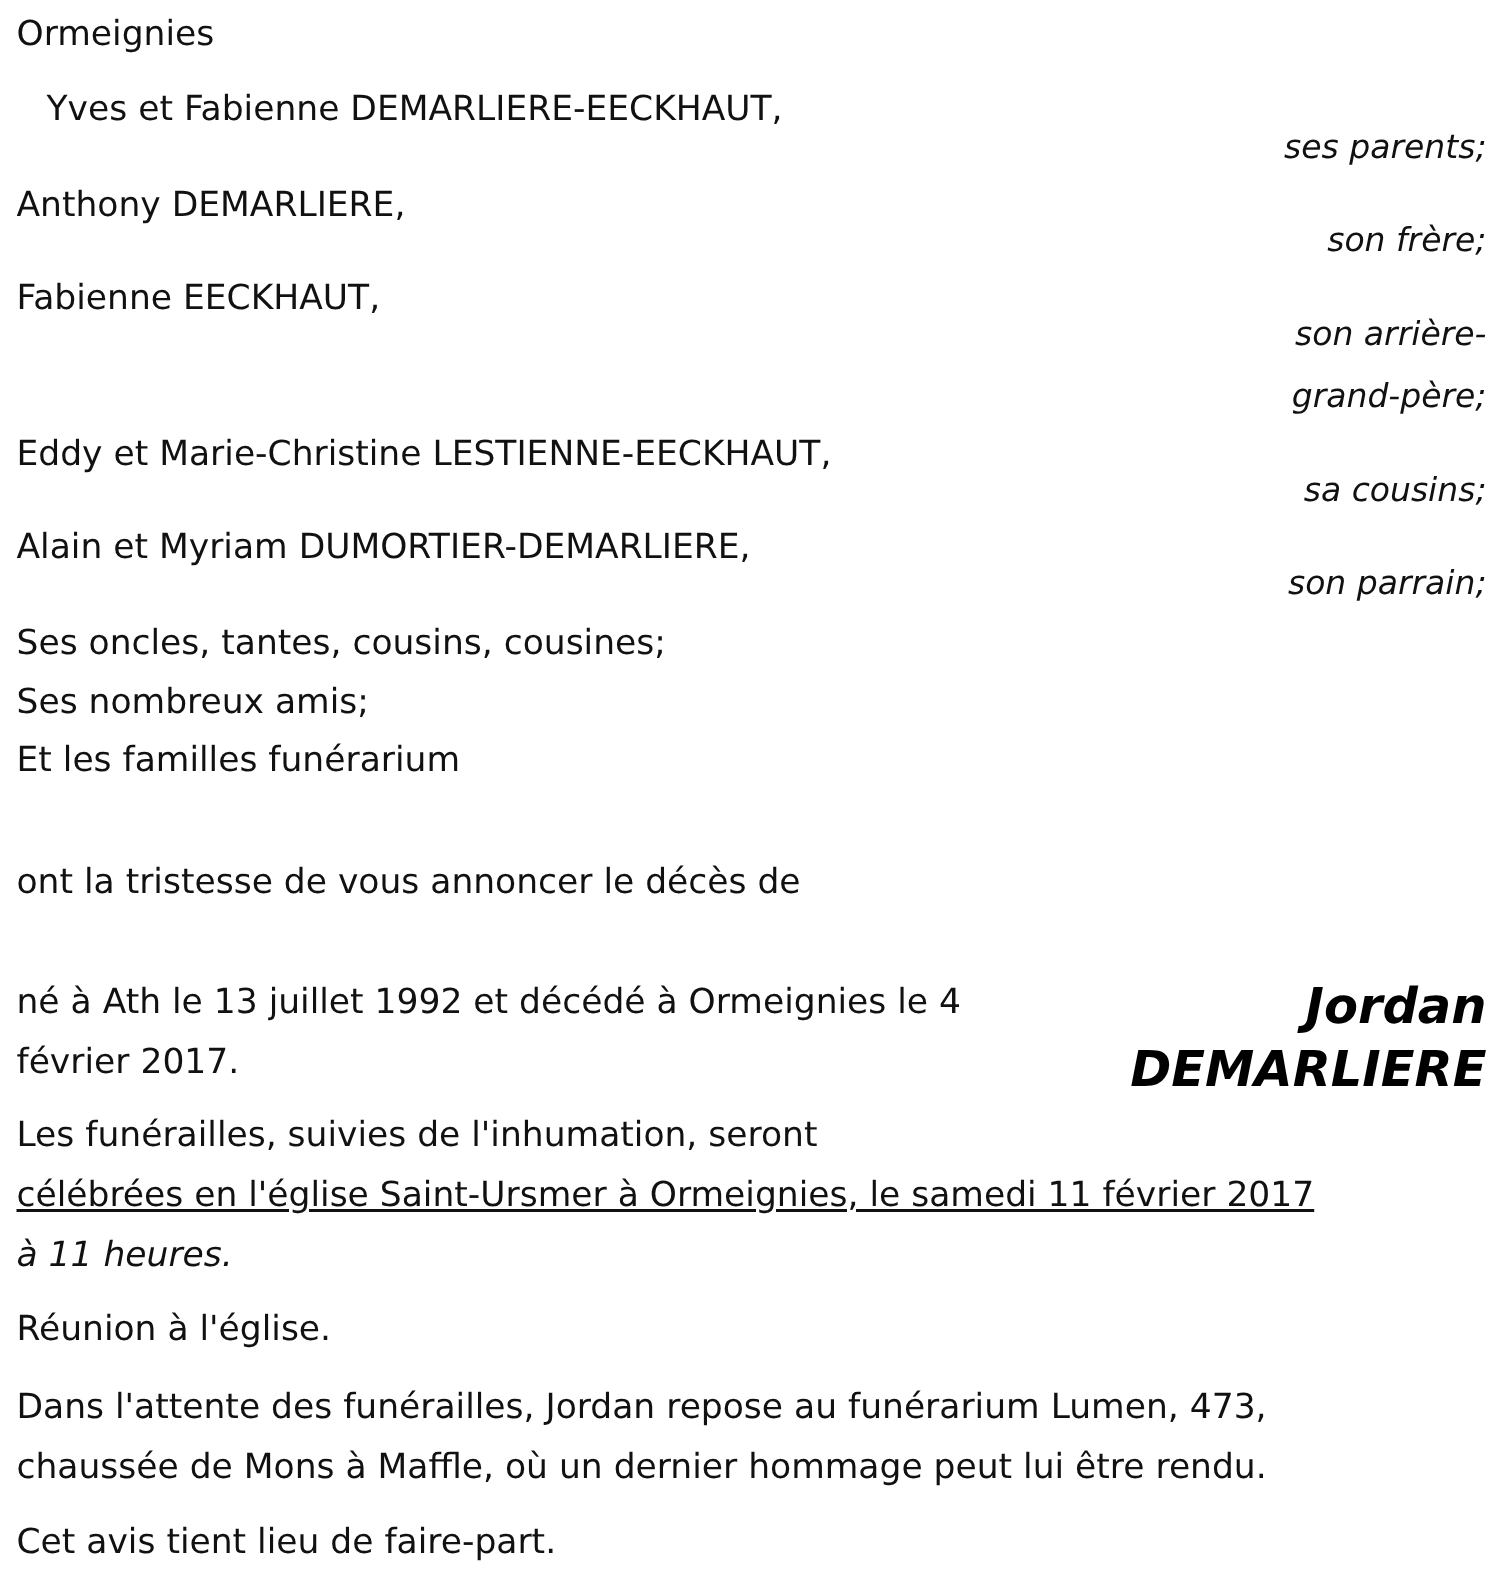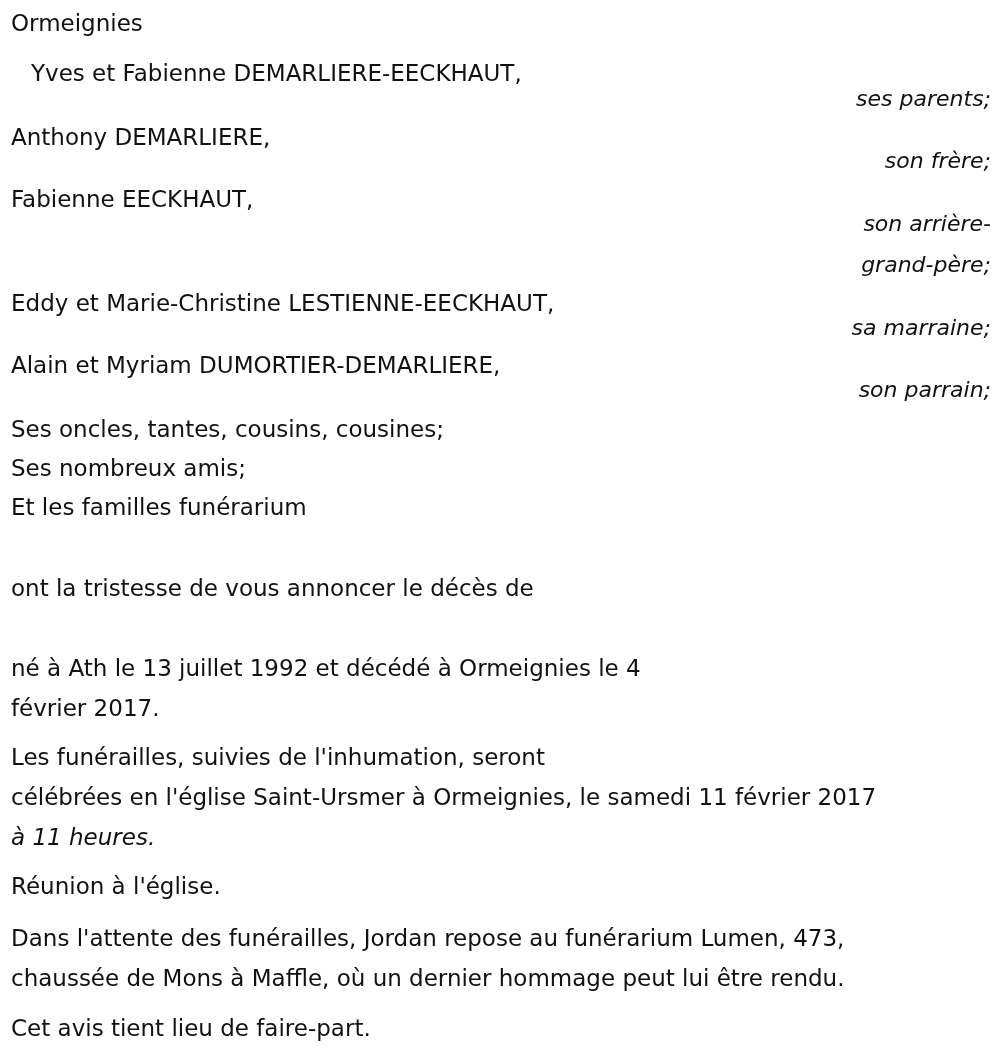--- a/index.html
+++ b/index.html
@@ -47,39 +47,41 @@
   <div class="abs role" style="top:86px;">ses parents;</div>
 
   <div class="abs left" style="top:124px;">Anthony DEMARLIERE,</div>
   <div class="abs role" style="top:148px;text-align:center;">son frère;</div>
 
   <div class="abs left" style="top:186px;">Fabienne EECKHAUT,</div>
   <div class="abs role" style="top:211px;">son arrière-</div>
   <div class="abs role" style="top:252px;">grand-père;</div>
 
   <div class="abs left" style="top:290px;">Eddy et Marie-Christine LESTIENNE-EECKHAUT,</div>
-  <div class="abs role" style="top:315px;">sa marraine;</div>
+  <div class="abs role" style="top:315px;">sa cousins;</div>
 
   <div class="abs left" style="top:352px;">Alain et Myriam DUMORTIER-DEMARLIERE,</div>
   <div class="abs role" style="top:377px;">son parrain;</div>
 
   <div class="abs left" style="top:416px;">Ses oncles, tantes, cousins, cousines;</div>
   <div class="abs left" style="top:455px;">Ses nombreux amis;</div>
   <div class="abs left" style="top:494px;">Et les familles funérarium</div>
 
   <div class="abs left" style="top:575px;">ont la tristesse de vous annoncer le décès de</div>
 
   <div class="deceased">
+    <div>Jordan</div>
+    <div>DEMARLIERE</div>
   </div>
 
   <div class="abs left" style="top:655px;">né à Ath le 13 juillet 1992 et décédé à Ormeignies le 4</div>
   <div class="abs left" style="top:695px;">février 2017.</div>
 
   <div class="abs left" style="top:744px;">Les funérailles, suivies de l'inhumation, seront</div>
-  <div class="abs left" style="top:784px;">célébrées en l'église Saint-Ursmer à Ormeignies, le samedi 11 février 2017</div>
+  <div class="abs left" style="top:784px;text-decoration:underline;">célébrées en l'église Saint-Ursmer à Ormeignies, le samedi 11 février 2017</div>
   <div class="abs left" style="top:824px;font-style:italic;">à 11 heures.</div>
 
   <div class="abs left" style="top:873px;">Réunion à l'église.</div>
 
   <div class="abs left" style="top:925px;">Dans l'attente des funérailles, Jordan repose au funérarium Lumen, 473,</div>
   <div class="abs left" style="top:965px;">chaussée de Mons à Maffle, où un dernier hommage peut lui être rendu.</div>
 
   <div class="abs left" style="top:1015px;">Cet avis tient lieu de faire-part.</div>
 
 </div>

